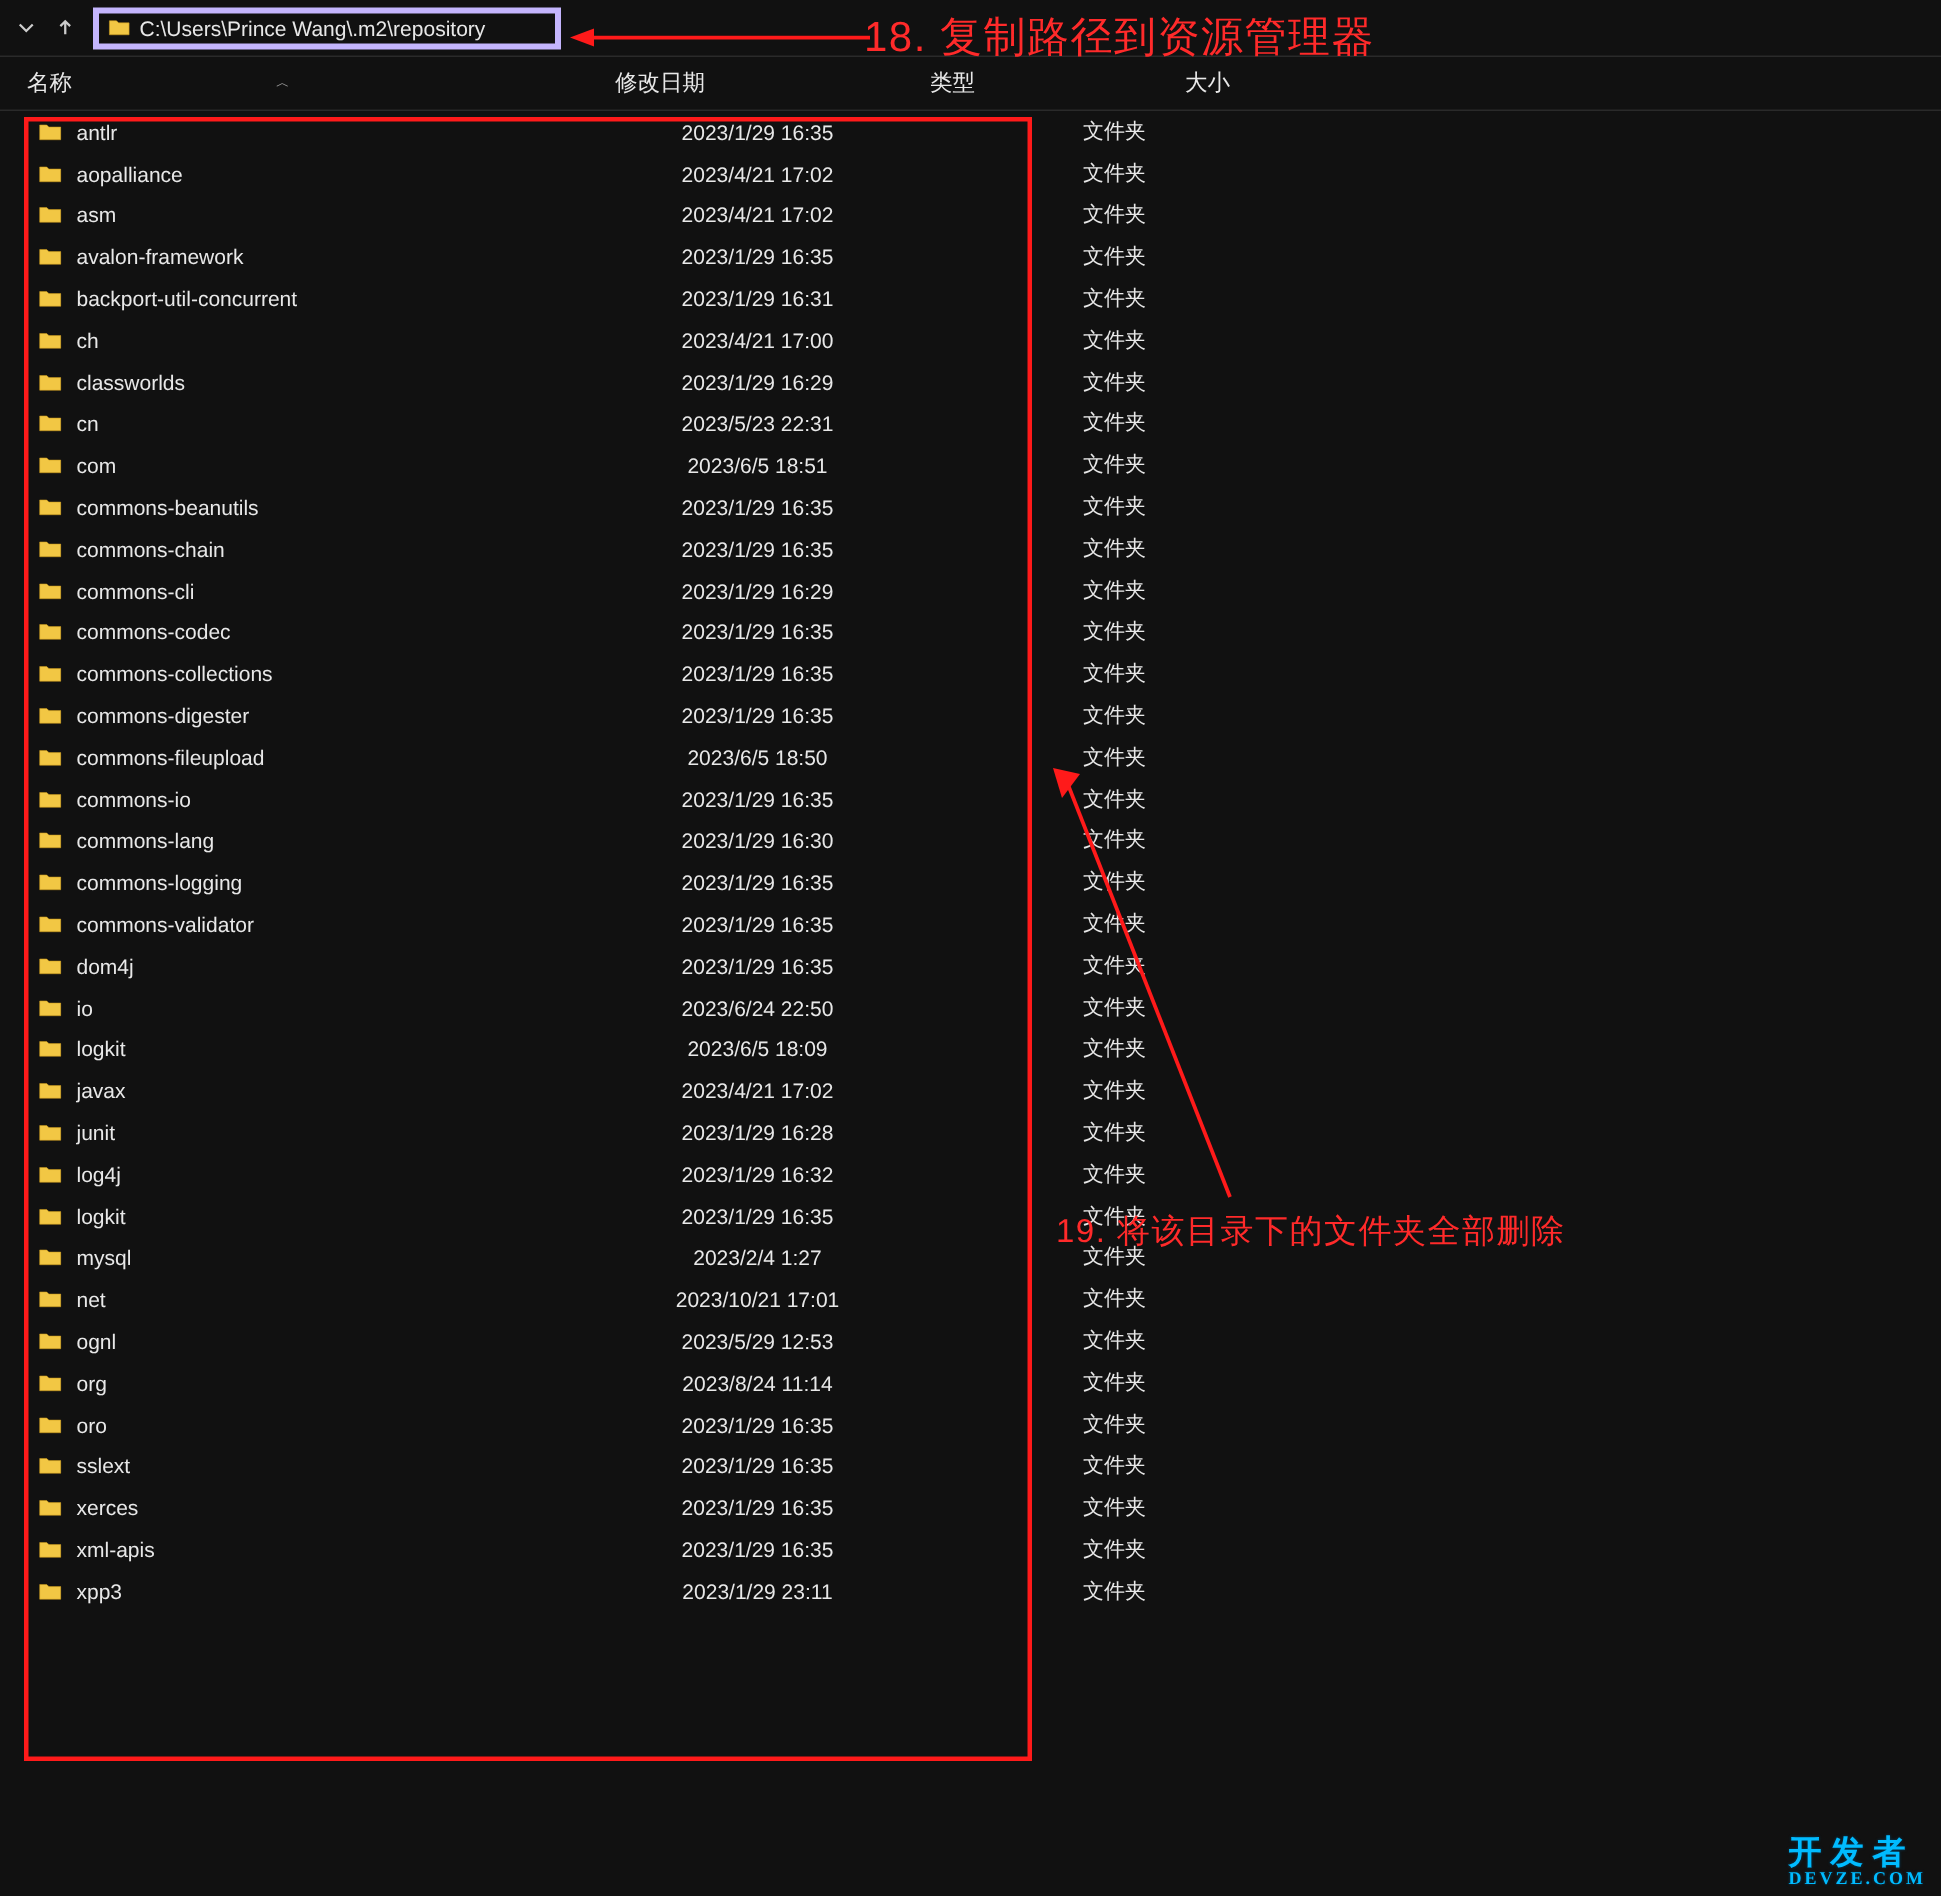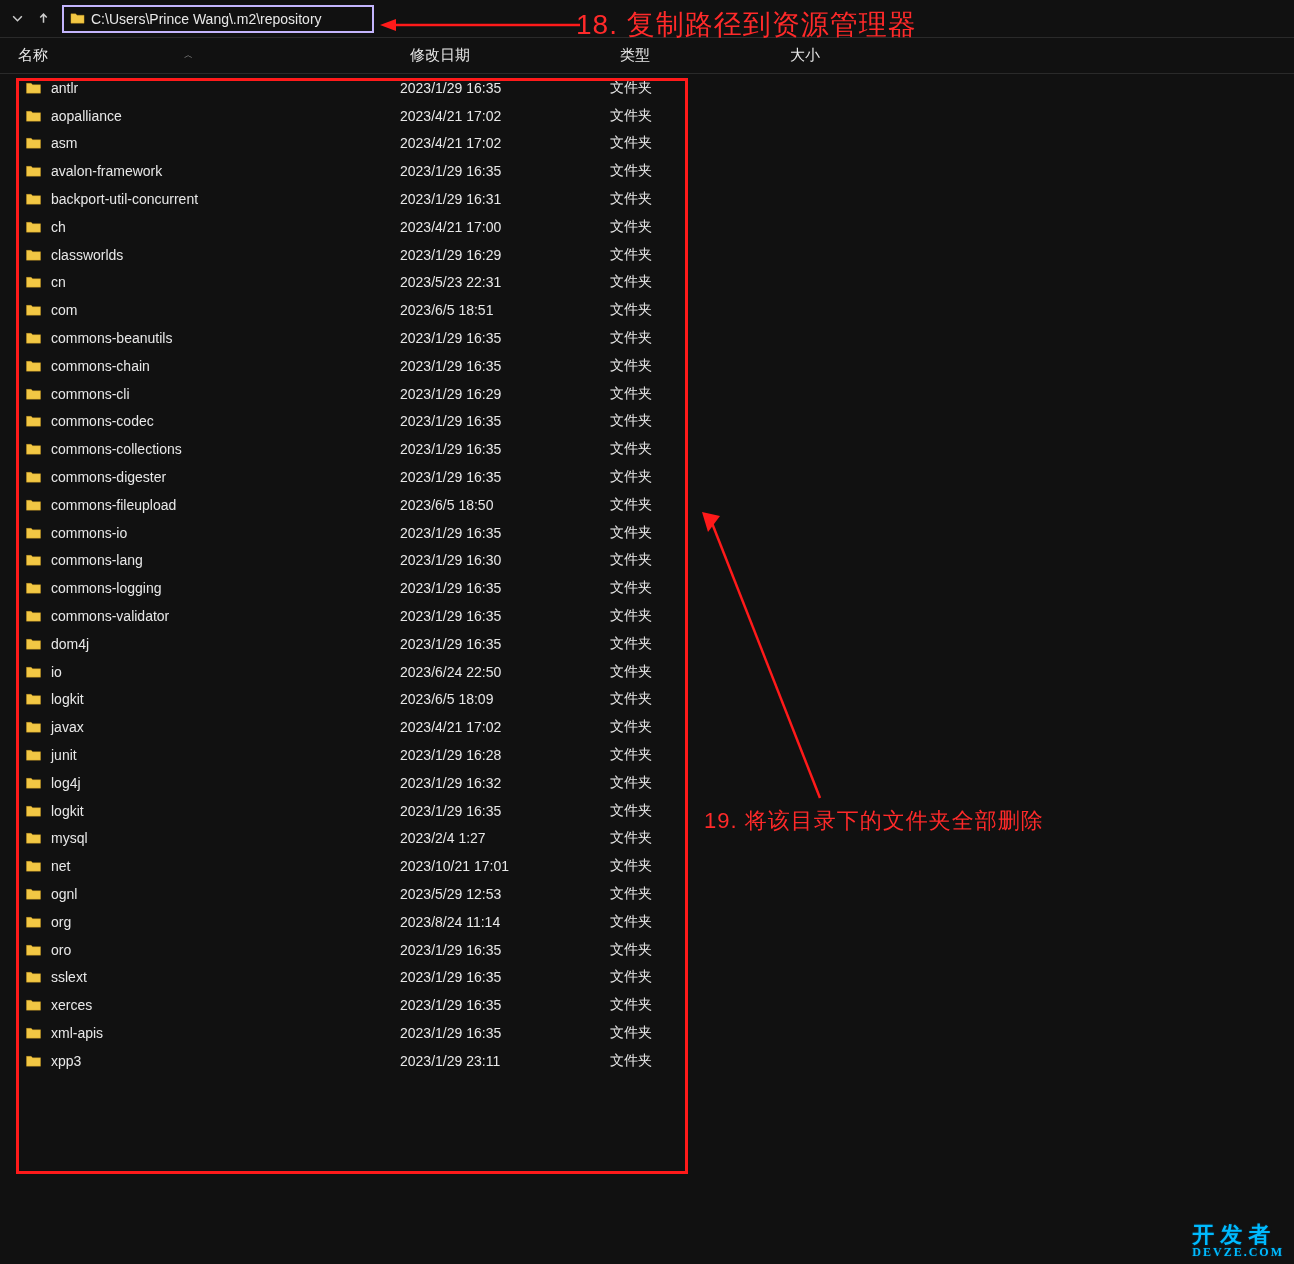--- a/index.html
+++ b/index.html
@@ -28,21 +28,21 @@
       align-items: center;
       justify-content: center;
       color: #ccc;
       cursor: pointer;
     }
     .nav-btn svg { width: 13px; height: 13px; }
     .address {
       display: flex;
       align-items: center;
       height: 28px;
-      border: 2px solid #c4b5fd;
+      border: 4px solid #c4b5fd;
       padding: 0 6px;
       margin-left: 4px;
       gap: 6px;
       width: 312px;
     }
     .address .icon { width: 15px; height: 15px; }
     .address .path { color: #e8e8e8; font-size: 14px; }
     .annot-18 {
       position: absolute;
       left: 380px;
@@ -86,30 +86,31 @@
       height: 1096px;
       border: 3px solid #ff1a1a;
       pointer-events: none;
     }
     .file-row {
       display: flex;
       align-items: center;
       height: 27.8px;
       padding-left: 26px;
       cursor: pointer;
+      text-align: center;
     }
     .folder-icon {
       width: 15px;
       height: 14px;
       margin-right: 10px;
       flex-shrink: 0;
     }
     .cell-name { width: 374px; display:flex; align-items:center; }
     .cell-date { width: 210px; }
-    .cell-type { width: 170px; }
+    .cell-type { width: 170px; margin-left: 48px; }
     .annot-19 {
       position: absolute;
       left: 692px;
       top: 510px;
       pointer-events: none;
     }
     .annot-19 svg.arrow2 {
       position: absolute;
       left: 8px;
       top: 2px;

